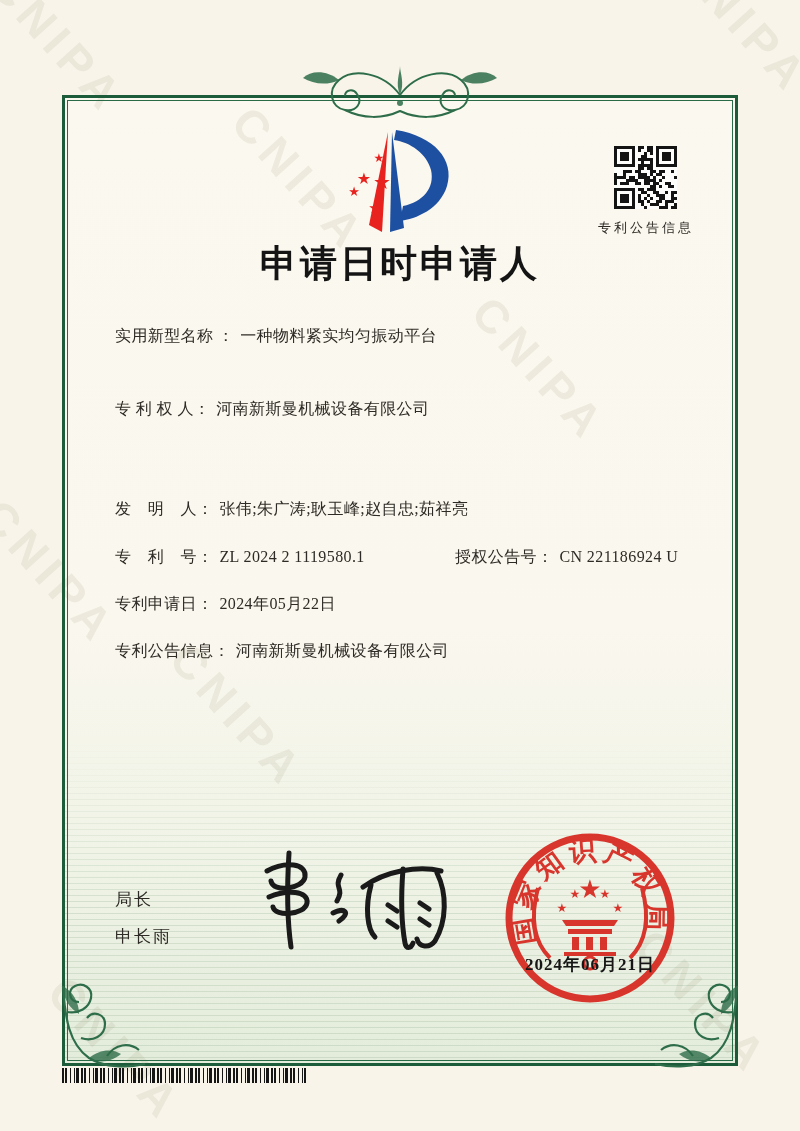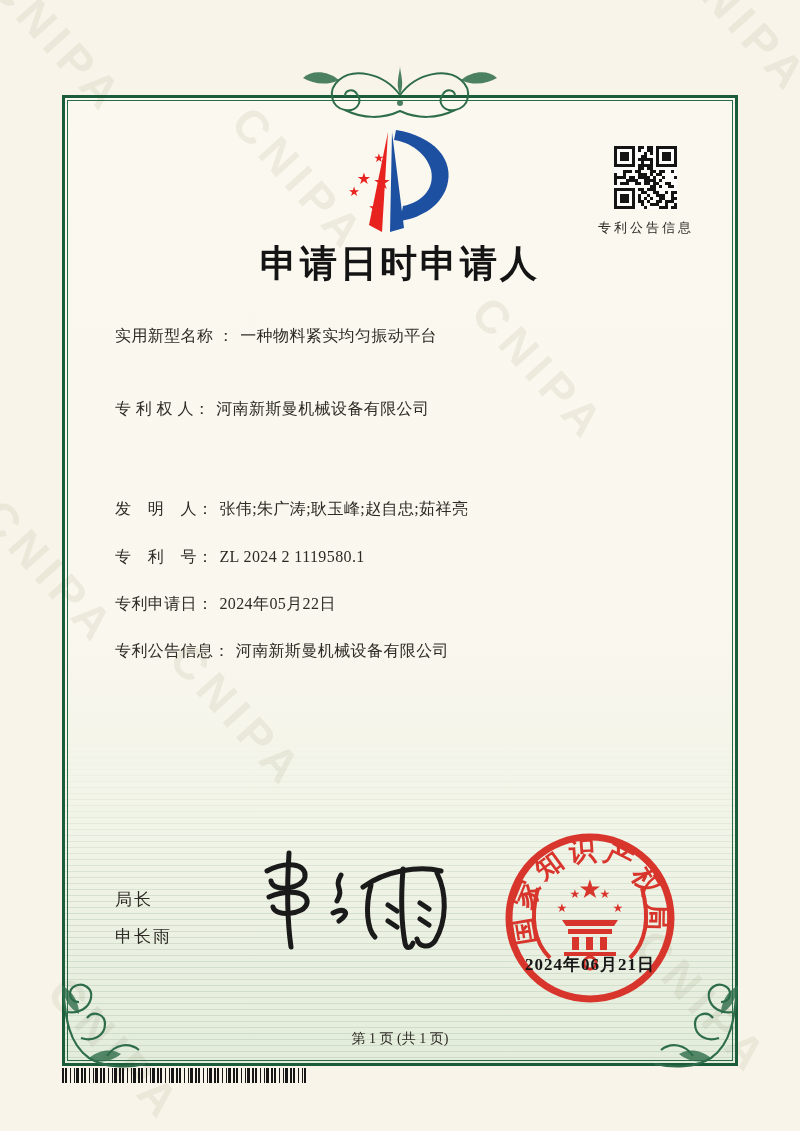--- a/index.html
+++ b/index.html
@@ -277,20 +277,23 @@
   </div>
   <div class="fld" style="top:399px">
     <span class="lbl">专 利 权 人：</span><span class="val">河南新斯曼机械设备有限公司</span>
   </div>
   <div class="fld" style="top:499px">
     <span class="lbl">发　明　人：</span><span class="val">张伟;朱广涛;耿玉峰;赵自忠;茹祥亮</span>
   </div>
   <div class="fld" style="top:547px">
     <span class="lbl">专　利　号：</span><span class="val">ZL 2024 2 1119580.1</span>
   </div>
+  <div class="fld rcol" style="top:547px">
+    <span class="lbl">授权公告号：</span><span class="val">CN 221186924 U</span>
+  </div>
   <div class="fld" style="top:594px">
     <span class="lbl">专利申请日：</span><span class="val">2024年05月22日</span>
   </div>
   <div class="fld" style="top:641px">
     <span class="lbl">专利公告信息：</span><span class="val">河南新斯曼机械设备有限公司</span>
   </div>
 
   <div class="stmt">
   </div>
 
@@ -334,16 +337,15 @@
         <rect x="74" y="111" width="7" height="13"></rect>
         <rect x="88" y="111" width="7" height="13"></rect>
         <rect x="102" y="111" width="7" height="13"></rect>
         <rect x="66" y="126" width="52" height="4"></rect>
         <circle cx="92" cy="137" r="6" fill="none" stroke="#d7261e" stroke-width="3"></circle>
       </g>
     </g>
   </svg>
   <div class="sealdate">2024年06月21日</div>
 
-  <div class="pageinfo">第 1 页 (共 1 页)</div>
   <div class="barcode"></div>
 
 </div>
 
 </body></html>

